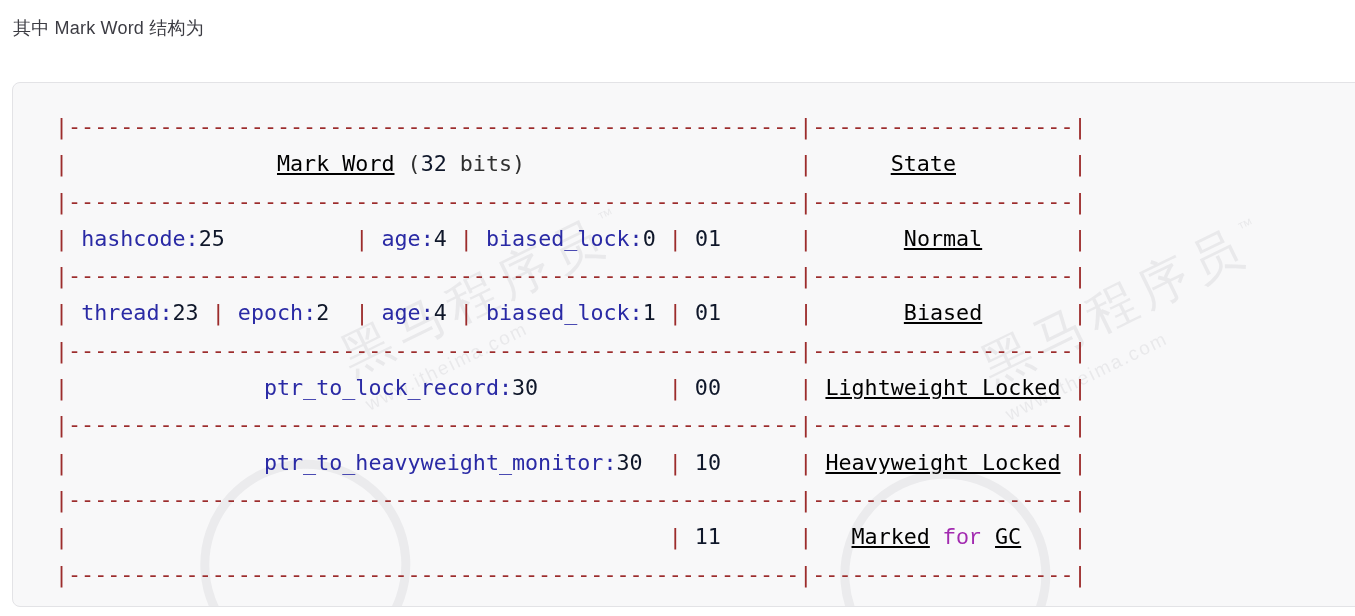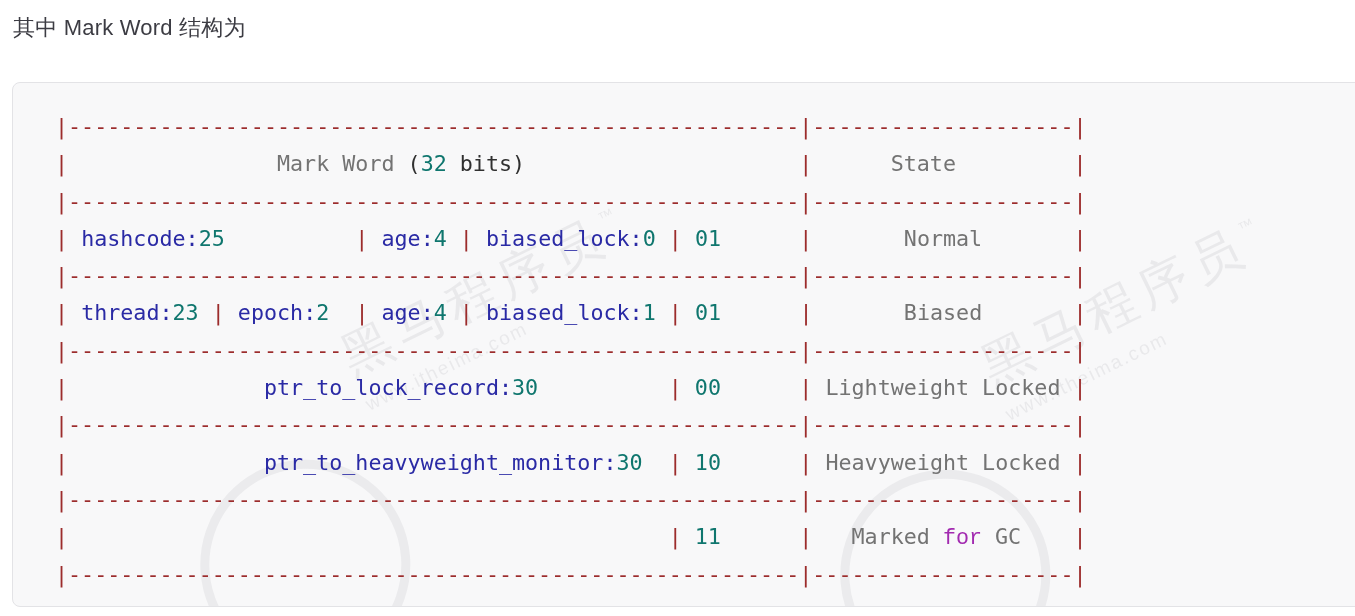--- a/index.html
+++ b/index.html
@@ -8,21 +8,21 @@
     width: 1355px; height: 616px;
     background: #ffffff;
     overflow: hidden;
     font-family: "Liberation Sans", "DejaVu Sans", sans-serif;
   }
   .page { position: relative; width: 1355px; height: 616px; }
 
   .page-title {
     position: absolute;
     left: 13px; top: 12px;
-    font-size: 22px;
+    font-size: 18px;
     line-height: 32px;
     color: #3c3c43;
     letter-spacing: 0.2px;
   }
 
   .code-panel {
     position: absolute;
     left: 12px; top: 82px;
     width: 1400px;          
     height: 525px;
@@ -39,22 +39,22 @@
     padding: 25px 0 0 42px;
     font-family: "DejaVu Sans Mono", "Liberation Mono", monospace;
     font-size: 21.7px;
     line-height: 37.3px;
     white-space: pre;
   }
   .code-line { height: 37.3px; }
 
   .tok-red   { color: #9c2c2c; }
   .tok-id    { color: #2a2aa5; text-align: center; }
-  .tok-num   { color: #0f766e; }
-  .tok-green { color: #737373; }
+  .tok-num   { color: #0f172a; }
+  .tok-green { color: #000000; text-decoration: underline; }
   .tok-kw    { color: #a22ab0; font-family: Liberation Mono, monospace; }
   .tok-plain { color: #303030; }
 
   
   .wm {
     position: absolute;
     z-index: 0;
     display: flex;
     align-items: flex-start;
     gap: 20px;

